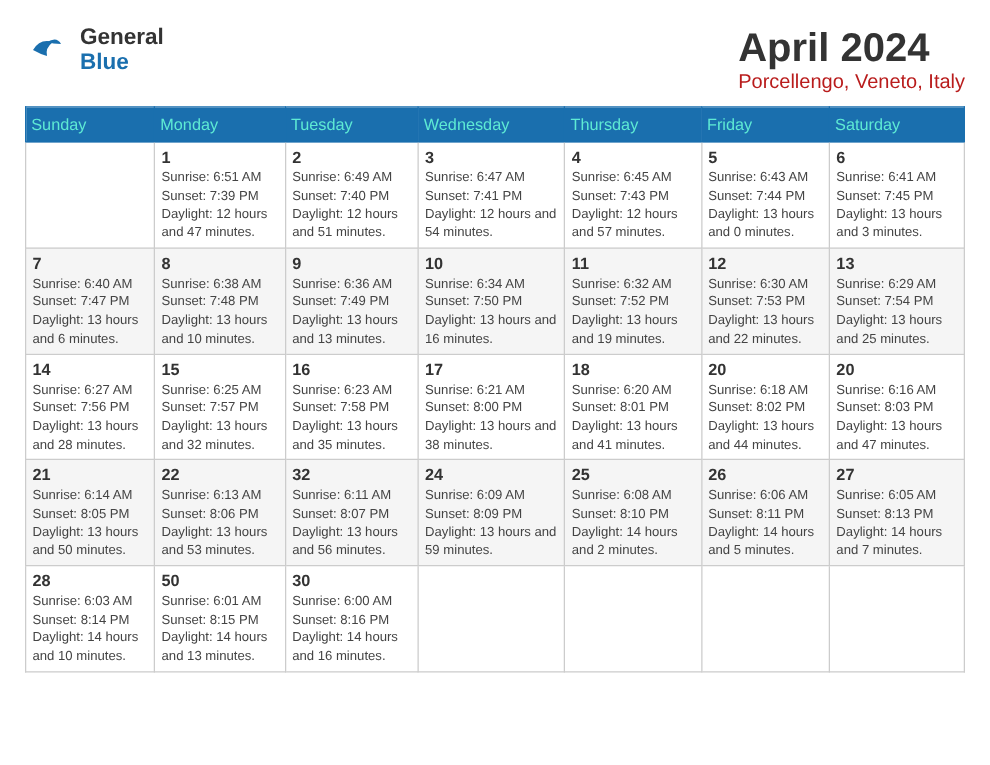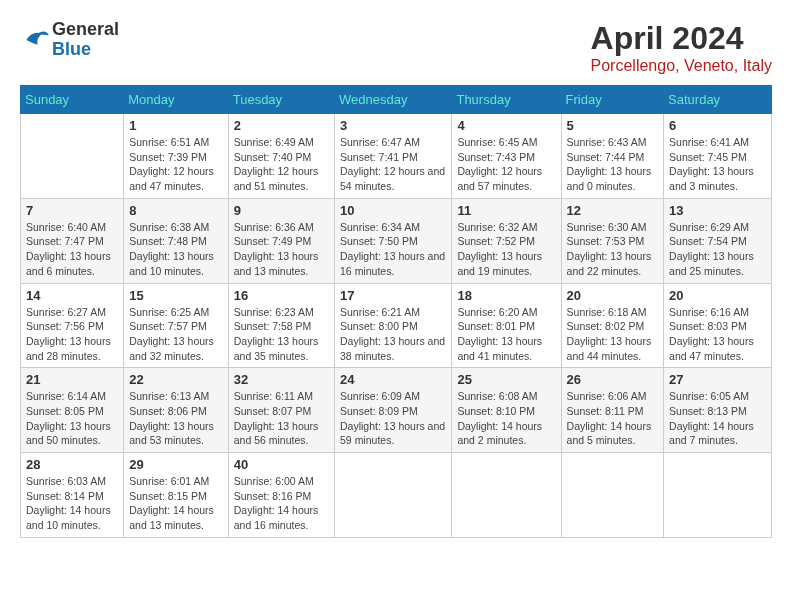--- a/index.html
+++ b/index.html
@@ -12,21 +12,21 @@
     }
     .header {
       display: flex;
       justify-content: space-between;
       align-items: flex-start;
       margin-bottom: 10px;
     }
     .logo {
       display: flex;
       align-items: center;
-      gap: 0;
+      gap: 12px;
       justify-content: space-between;
     }
     .logo-text {
       font-size: 18px;
       font-weight: bold;
       color: #333;
       line-height: 1.1;
     }
     .logo-text .blue { color: #1a6fae; }
     .logo-bird {
@@ -235,25 +235,25 @@
           <div class="day-num">27</div>
           <div class="day-info">Sunrise: 6:05 AM<br>Sunset: 8:13 PM<br>Daylight: 14 hours and 7 minutes.</div>
         </td>
       </tr>
       <tr>
         <td>
           <div class="day-num">28</div>
           <div class="day-info">Sunrise: 6:03 AM<br>Sunset: 8:14 PM<br>Daylight: 14 hours and 10 minutes.</div>
         </td>
         <td>
-          <div class="day-num">29</div>
+          <div class="day-num">50</div>
           <div class="day-info">Sunrise: 6:01 AM<br>Sunset: 8:15 PM<br>Daylight: 14 hours and 13 minutes.</div>
         </td>
         <td>
-          <div class="day-num">40</div>
+          <div class="day-num">30</div>
           <div class="day-info">Sunrise: 6:00 AM<br>Sunset: 8:16 PM<br>Daylight: 14 hours and 16 minutes.</div>
         </td>
         <td class="empty-cell"></td>
         <td class="empty-cell"></td>
         <td class="empty-cell"></td>
         <td class="empty-cell"></td>
       </tr>
     </tbody>
 </table>
 

